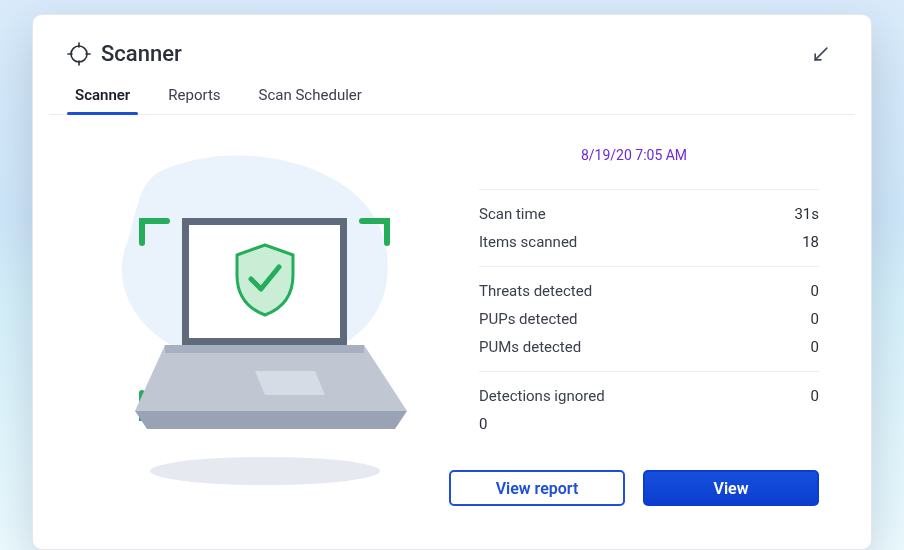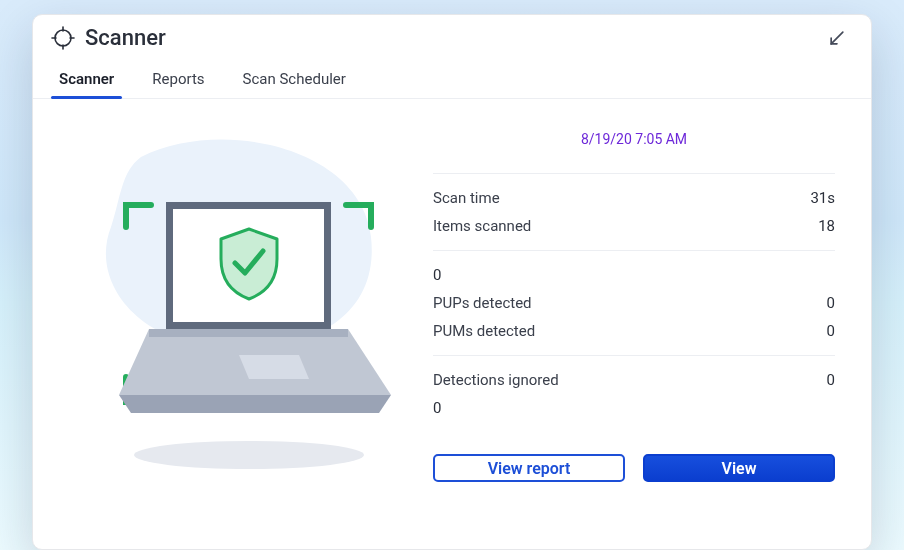--- a/index.html
+++ b/index.html
@@ -17,21 +17,21 @@
     left: 32px;
     right: 32px;
     top: 14px;
     bottom: 0;
     background: #fff;
     border-radius: 10px;
     border: 1px solid #e6e7ea;
     box-shadow: 0 18px 50px rgba(14, 30, 60, 0.18);
     display: flex;
     flex-direction: column;
-    padding: 0;
+    padding: 16px;
   }
   .card-header {
     display: flex;
     align-items: center;
     padding: 10px 24px 14px 18px;
   }
   .scanner-icon {
     color: #2a2f3a;
     display: inline-flex;
     align-items: center;
@@ -106,40 +106,41 @@
   .summary-date {
     text-align: center;
     font-size: 14px;
     color: #6d28d9;
     margin-top: 4px;
     margin-bottom: 26px;
   }
   .stat-group {
     border-top: 1px solid #eceef2;
     padding: 10px 0 10px 0;
+    margin-left: 30px;
   }
   .stat-group:first-of-type { border-top: none; padding-top: 0; }
   .stat-row {
     display: flex;
     justify-content: space-between;
     font-size: 15px;
     color: #3b404c;
     padding: 5px 0;
   }
   .stat-val {
     color: #2a2f3a;
   }
   .actions {
     display: flex;
     gap: 18px;
     margin-top: 22px;
   }
   .btn {
     flex: 1;
-    height: 28px;
+    height: 36px;
     border-radius: 5px;
     font-size: 16px;
     font-weight: 600;
     cursor: pointer;
     display: flex;
     align-items: center;
     justify-content: center;
     border: 2px solid transparent;
   }
   .btn-secondary {
@@ -230,20 +231,21 @@
           <span class="stat-val">31s</span>
         </div>
         <div class="stat-row">
           <span>Items scanned</span>
           <span class="stat-val">18</span>
         </div>
       </div>
 
       <div class="stat-group">
         <div class="stat-row">
+          <span>Threats detected</span>
           <span class="stat-val">0</span>
         </div>
         <div class="stat-row">
           <span>PUPs detected</span>
           <span class="stat-val">0</span>
         </div>
         <div class="stat-row">
           <span>PUMs detected</span>
           <span class="stat-val">0</span>
         </div>

